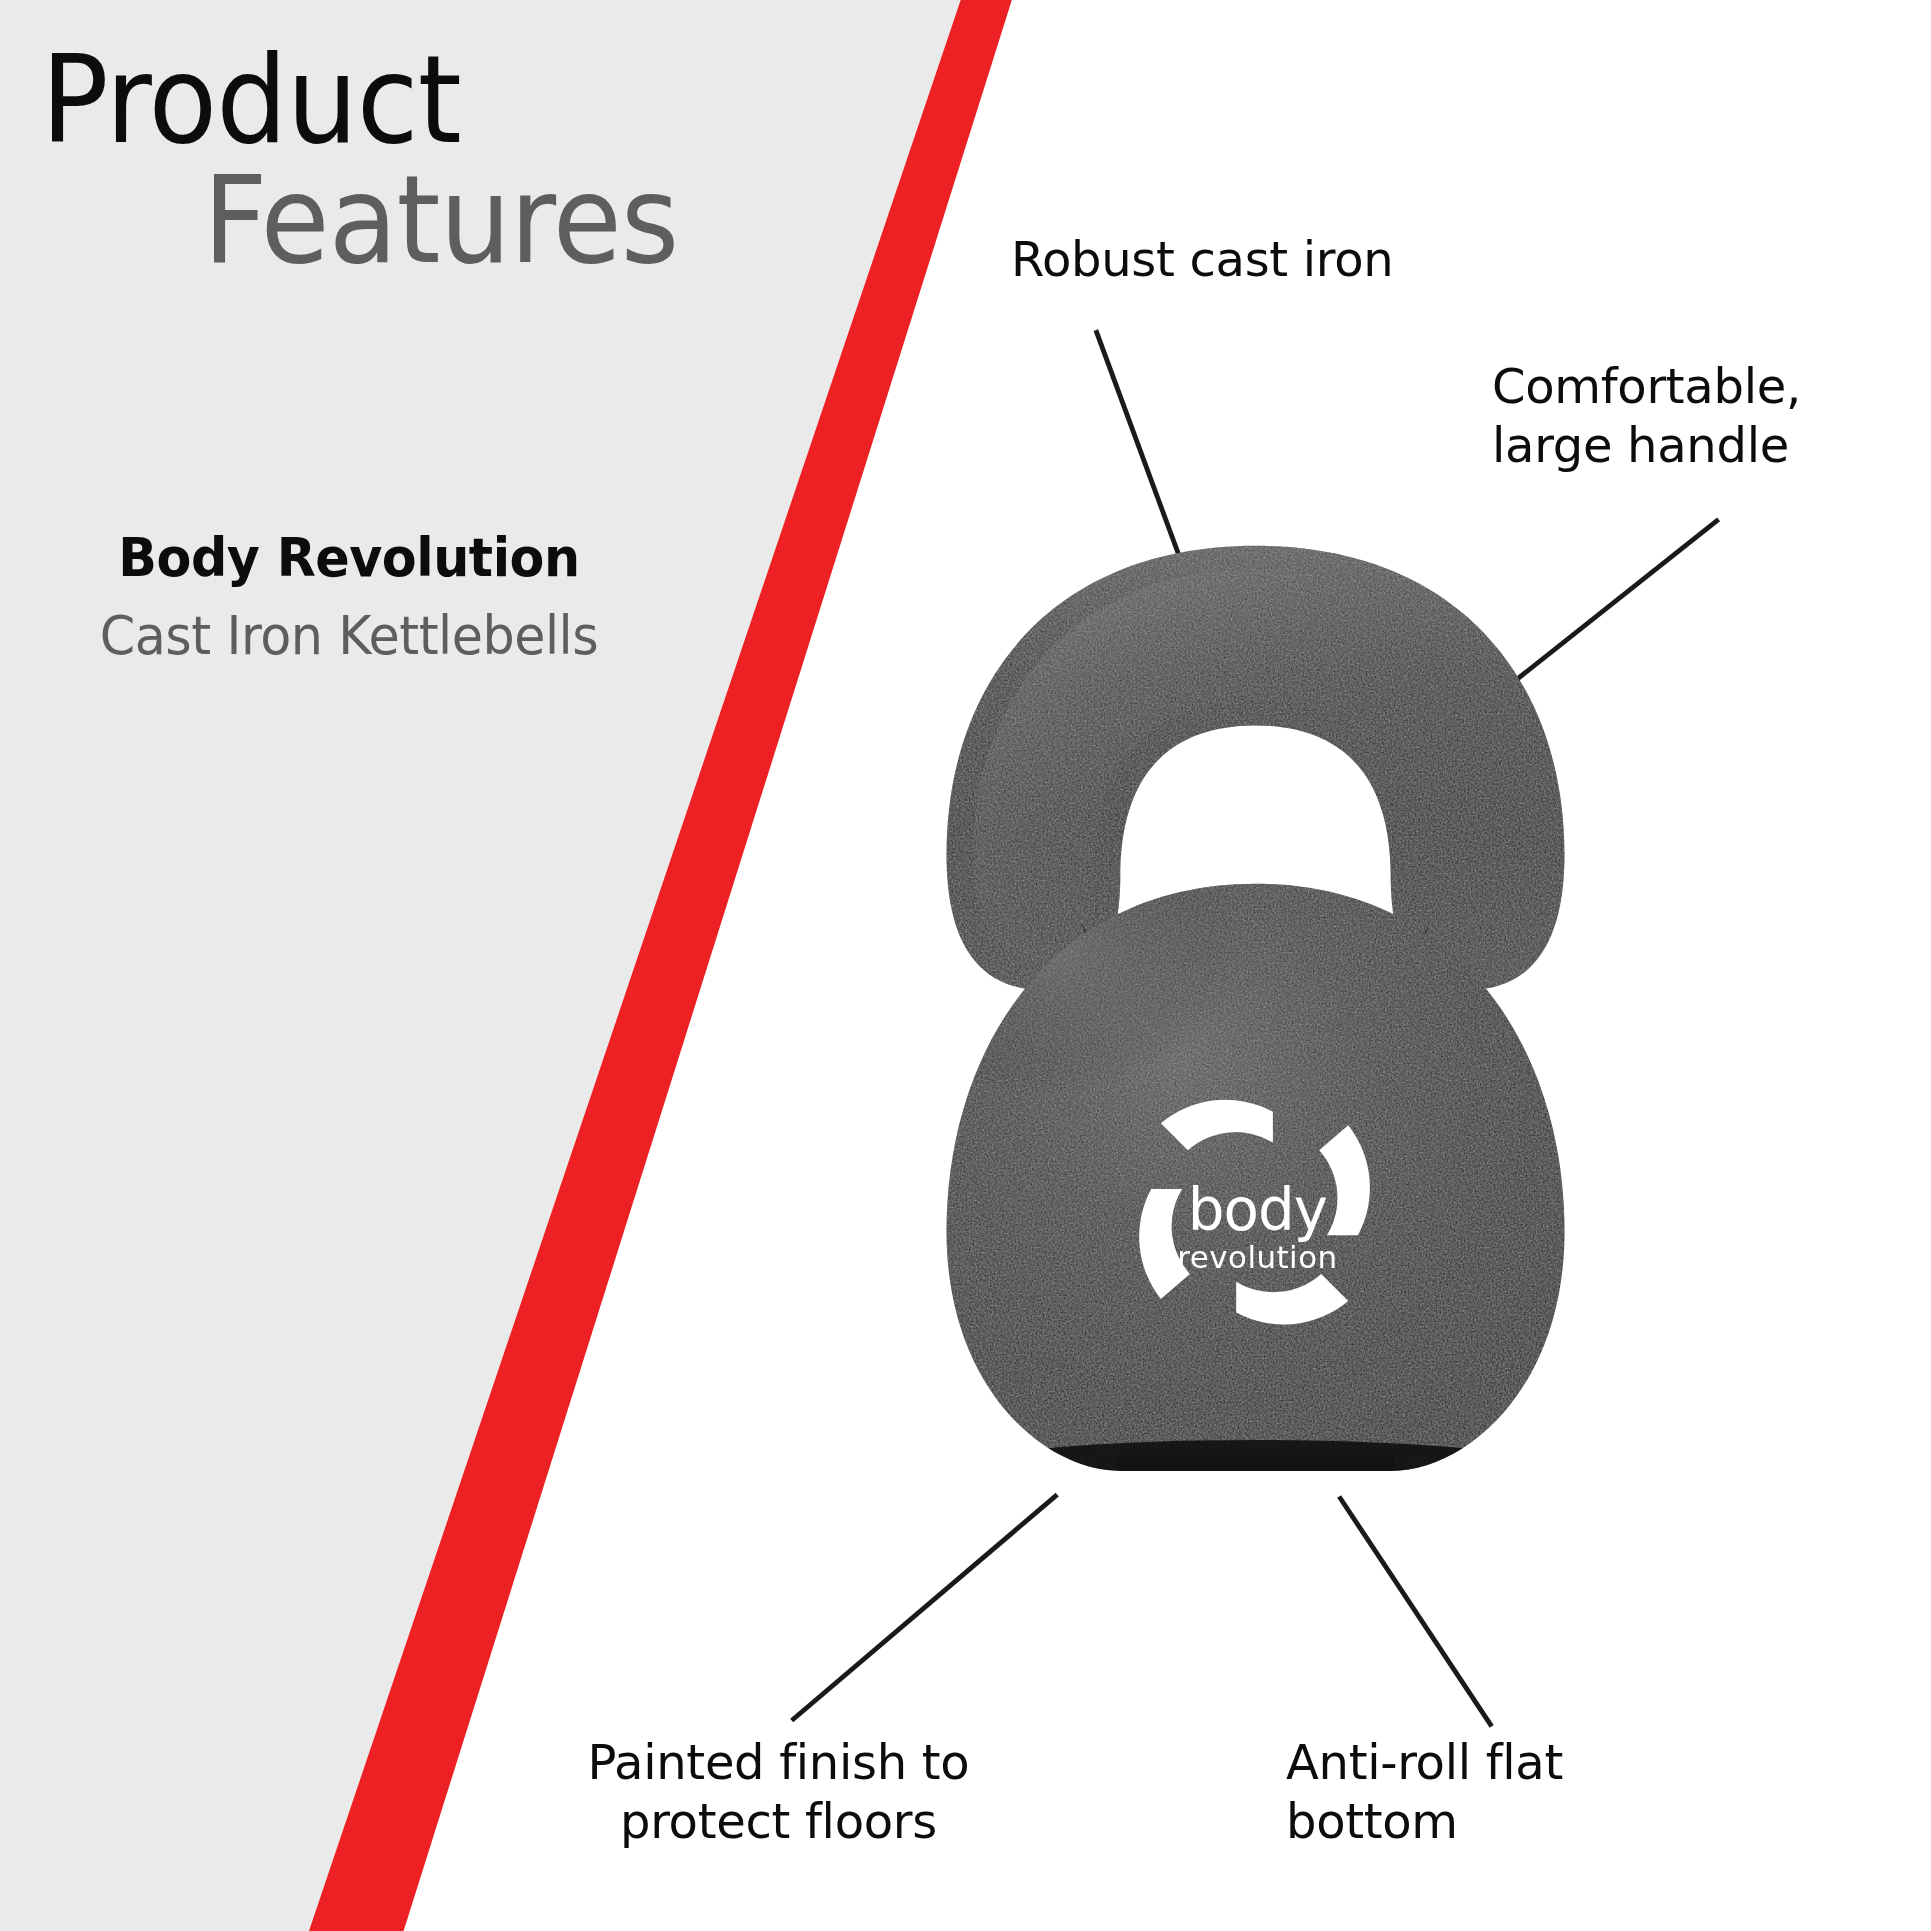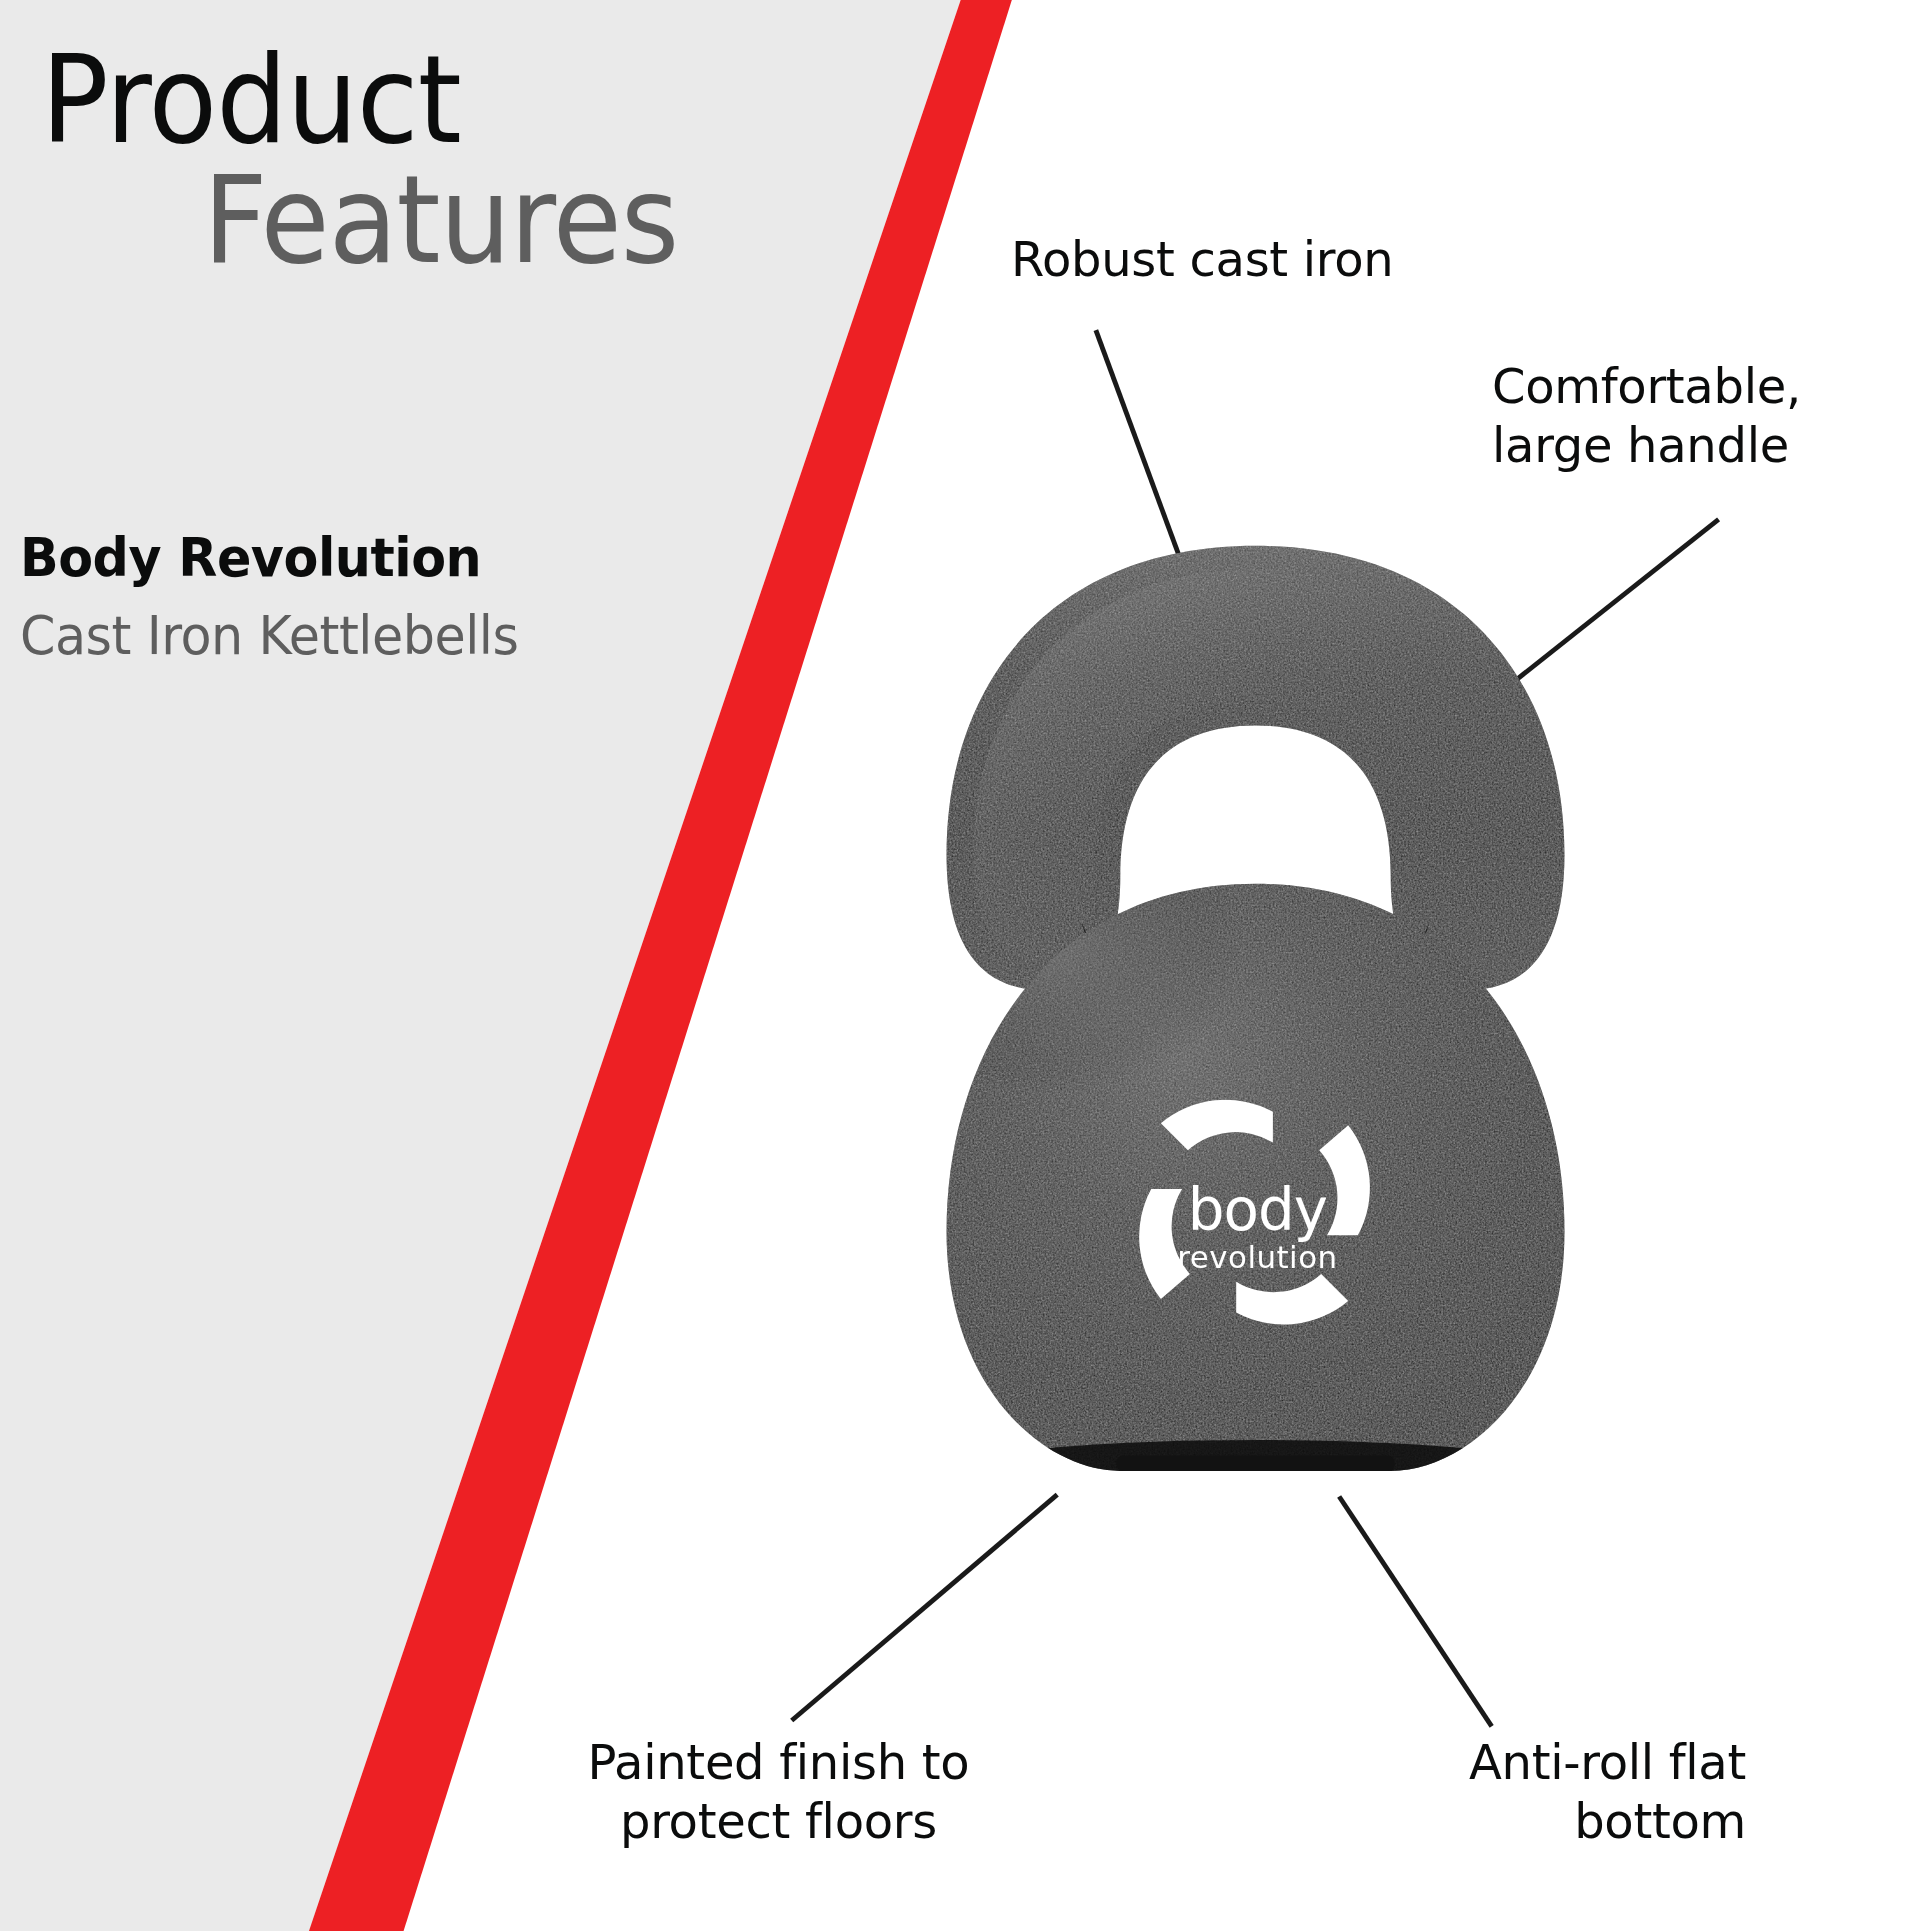--- a/index.html
+++ b/index.html
@@ -39,21 +39,22 @@
     letter-spacing:-1px;
     text-align:right;
     padding-right:42px;
     transform:scaleX(0.92);
     transform-origin:right center;
     margin-top:1.9px;
   }
 
   
   #brand {
-    position:absolute; left:0; top:526px; width:666px;
+    position:absolute; left:16px; top:526px; width:666px;
+    text-align:center;
   }
   .brand-line1 {
     display:block;
     font-size:54px;
     font-weight:700;
     color:#0B0C0C;
     letter-spacing:-0.5px;
     transform:scaleX(0.94);
   }
   .brand-line2 {
@@ -72,21 +73,21 @@
     font-size:48px;
     font-weight:400;
     color:#0B0C0C;
     line-height:1.22;
     letter-spacing:-0.3px;
     white-space:pre-line;
   }
   #callout-robust     { left:1011px; top:230px;  text-align:left; }
   #callout-handle     { left:1492px; top:357px;  width:425px; text-align:left; }
   #callout-painted    { left:537px;  top:1733px; width:483px; text-align:center; }
-  #callout-antiroll   { left:1321px; top:1733px; width:425px; text-align:right; }
+  #callout-antiroll   { left:1286px; top:1733px; width:425px; text-align:left; }
 
   
   #kettlebell { position:absolute; left:792px; top:536px; }
 </style>
 </head>
 <body>
 
 <div id="root">
 
   <svg id="bg-svg" class="layer" width="1931" height="1931" viewBox="0 0 2000 2000">

